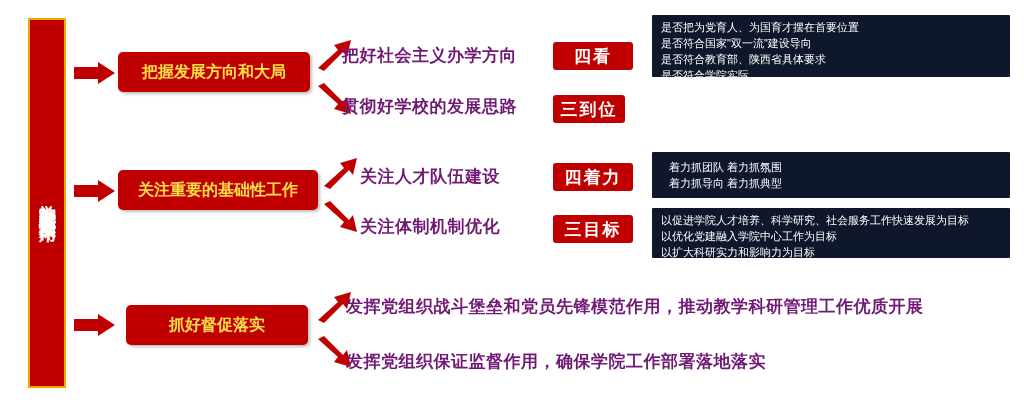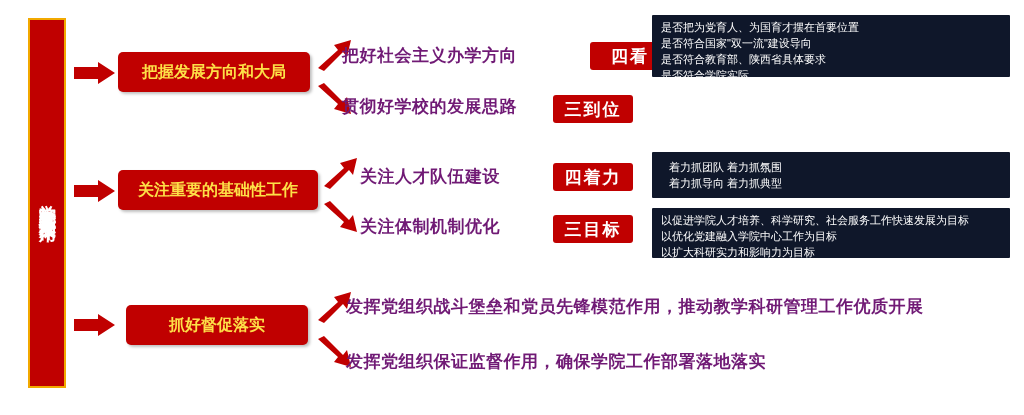--- a/index.html
+++ b/index.html
@@ -136,22 +136,22 @@
   </div>
   <div class="arrow" style="left:316px; top:82px;">
     <svg width="36" height="34" viewBox="0 0 36 34">
       <path d="M2,4 L22,22 L18,27 L35,32 L31,15 L27,20 L8,1 Z" fill="#c00000"></path>
     </svg>
   </div>
 
   <div class="redtext" style="left:342px; top:44px;">把好社会主义办学方向</div>
   <div class="redtext" style="left:342px; top:95px;">贯彻好学校的发展思路</div>
 
-  <div class="tag-box" style="left:553px; top:42px; width:80px; height:28px;margin-left:37px;">四看</div>
-  <div class="tag-box" style="left:553px; top:95px; width:80px; height:28px;">三到位</div>
+  <div class="tag-box" style="left:553px; top:42px; width:80px; height:28px;">四看</div>
+  <div class="tag-box" style="left:553px; top:95px; width:72px; height:28px;">三到位</div>
 
   <div class="blue-panel" style="left:652px; top:15px; width:358px; height:62px;">
     <div class="line">是否把为党育人、为国育才摆在首要位置</div>
     <div class="line">是否符合国家"双一流"建设导向</div>
     <div class="line">是否符合教育部、陕西省具体要求</div>
     <div class="line">是否符合学院实际</div>
   </div>
 
 
   <div class="primary-box" style="left:118px; top:170px; width:200px; height:40px;text-align:center;">关注重要的基础性工作</div>

